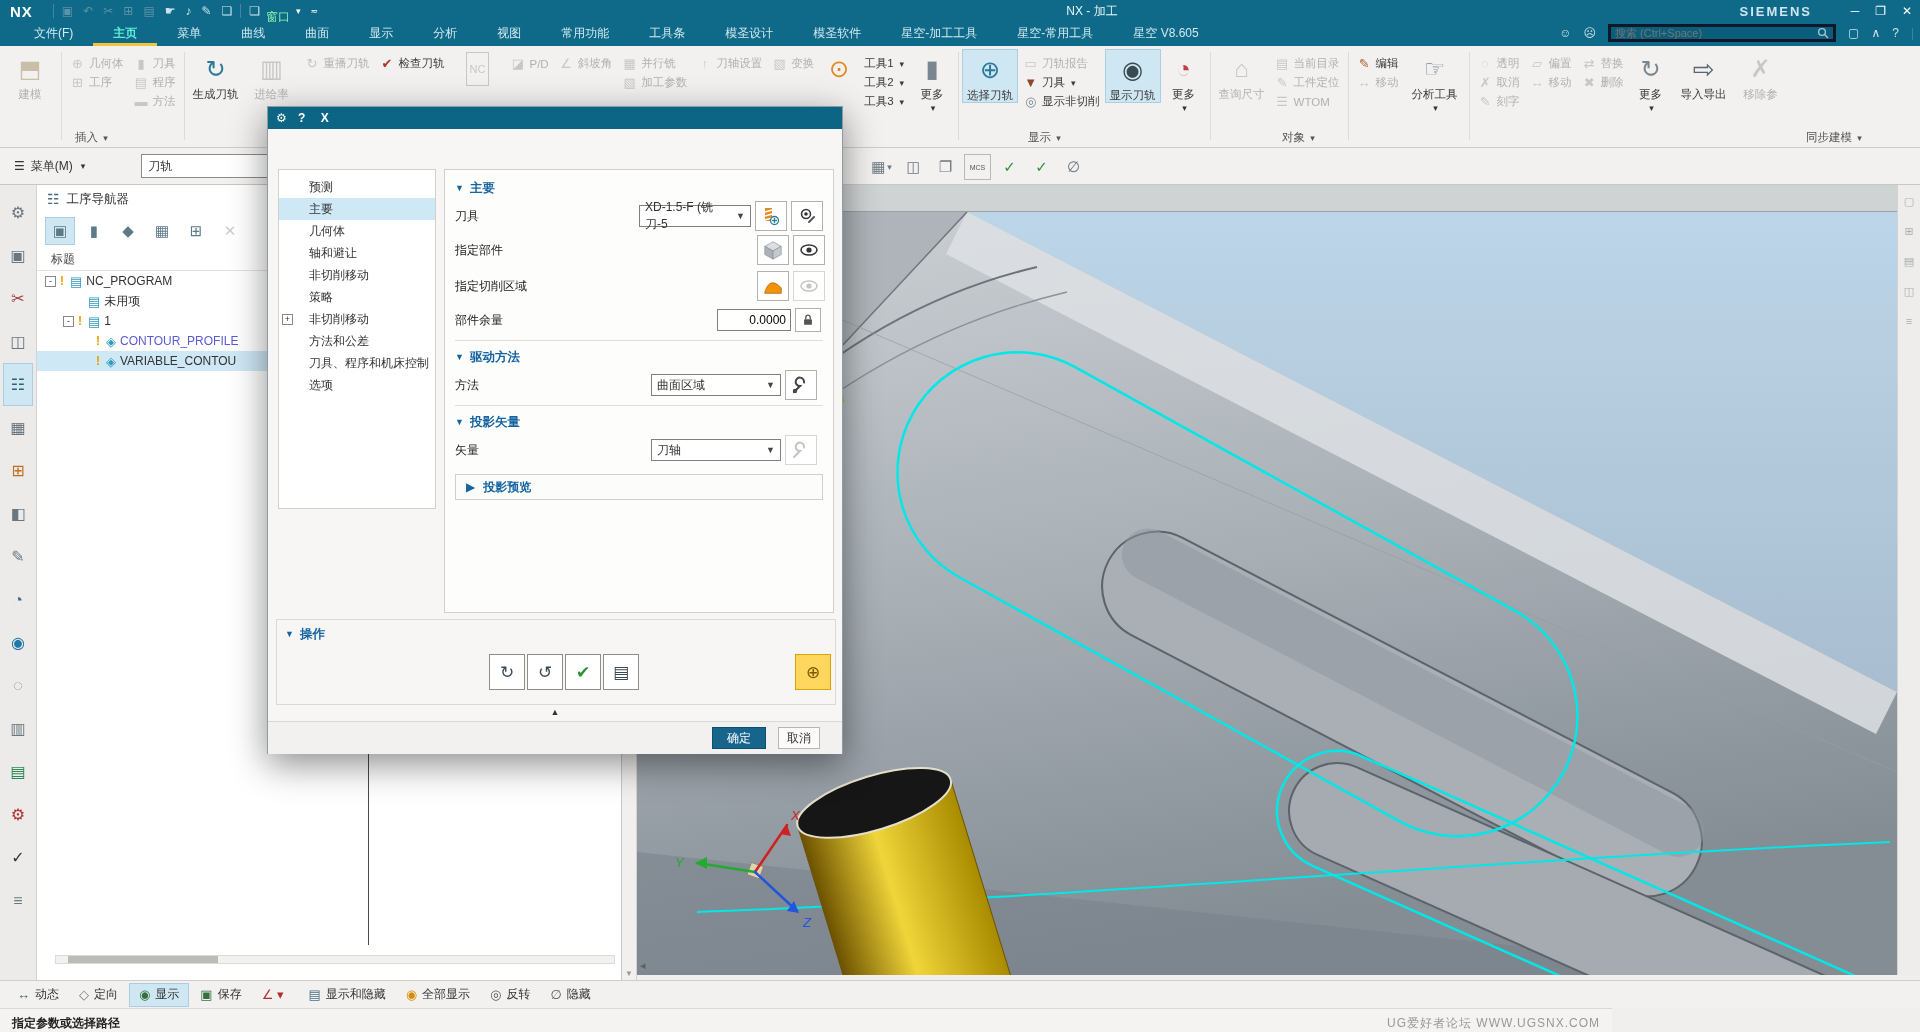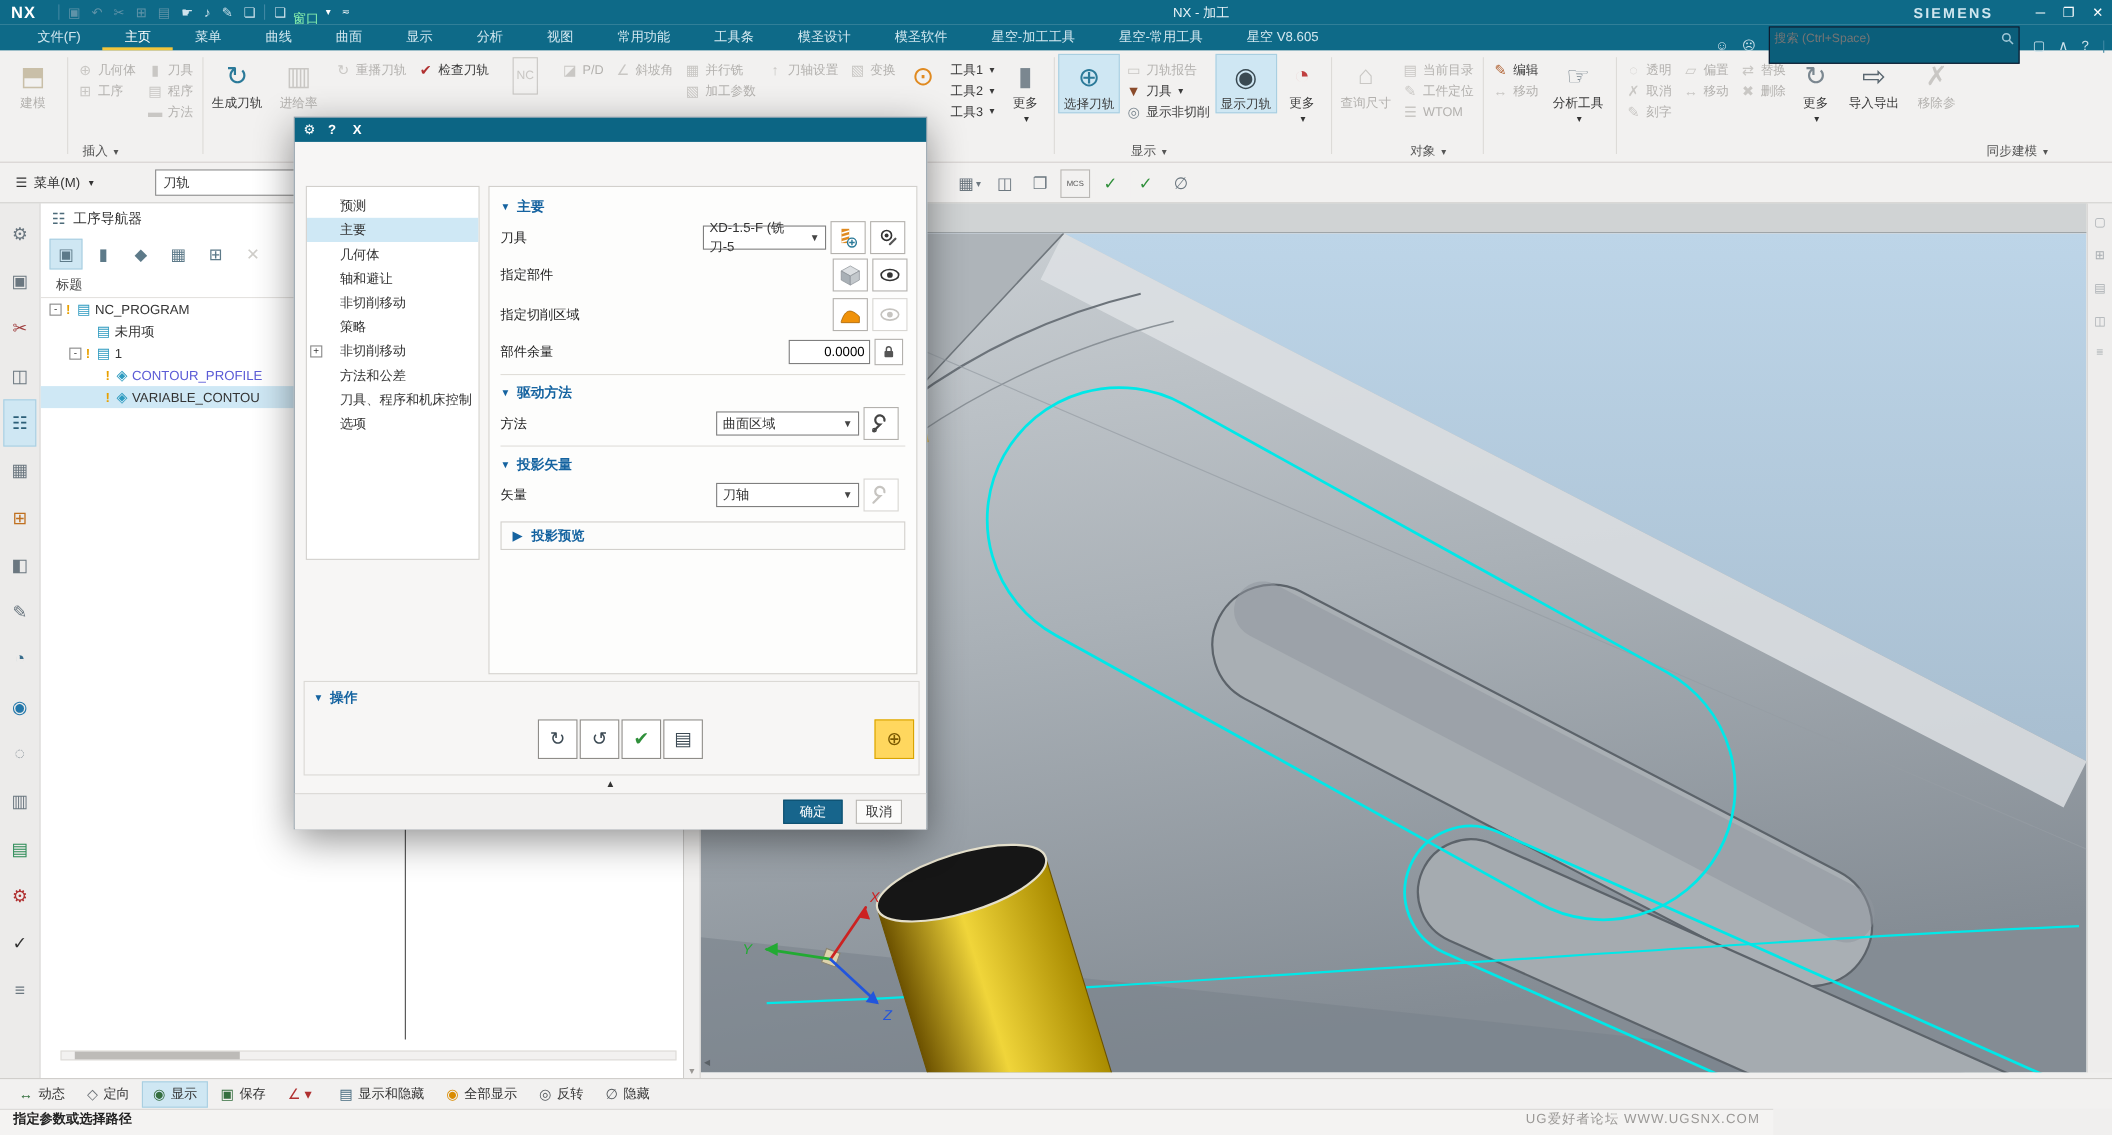--- a/index.html
+++ b/index.html
@@ -13,23 +13,23 @@
   .qat .q.disabled{color:#5f93a8}
   .tb-sep{width:1px;height:14px;background:#3f87a2;margin:0 8px}
   .win-label{color:#86efac;margin:12px 4px 0 6px}
   .caret{font-size:9px;color:inherit;margin-left:2px}
   .title-center{position:absolute;left:1092px;transform:translateX(-50%);color:#eaf4f8;font-size:12px}
   .brand{position:absolute;right:108px;color:#cfe6ef;font-weight:bold;letter-spacing:2px;font-size:13px}
   .winbtns{position:absolute;right:8px;display:flex;gap:16px;color:#fff;font-size:12px}
   
   .tabrow{position:absolute;left:0;top:22px;width:1920px;height:24px;background:#0e6a88;display:flex;align-items:flex-end;padding-left:14px}
   .tab{padding:0 20px;height:24px;line-height:22px;color:#d3e8f0;white-space:nowrap}
-  .tab.active{color:#ffffff;font-weight:normal;border-bottom:3px solid #f2c63c}
+  .tab.active{color:#5eead4;font-weight:bold;border-bottom:3px solid #f2c63c}
   .tabrow-right{position:absolute;right:6px;top:24px;display:flex;align-items:center;gap:12px;color:#cfe3ec}
-  .searchbox{display:flex;align-items:flex-end;width:228px;height:18px;background:#0b5e7a;border:1px solid #0f172a;color:#9fc6d6;padding:16px 4px;font-size:11px}
+  .searchbox{display:flex;align-items:flex-start;width:228px;height:18px;background:#0b5e7a;border:3px solid #0f172a;color:#9fc6d6;padding:0 4px;font-size:11px}
   .searchbox input{flex:1;background:transparent;border:none;outline:none;color:#cfe3ec;font-size:11px;font-family:inherit}
   
   .ribbon{position:absolute;left:0;top:46px;width:1920px;height:102px;background:#f2f1f0;border-bottom:1px solid #cfcdca;display:flex;align-items:flex-start;padding:3px 2px 0}
   .rb{width:56px;display:flex;flex-direction:column;align-items:center;padding-top:3px;gap:2px}
   .rb .ric{height:34px;display:flex;align-items:center;justify-content:center;font-size:24px;color:#7b8790}
   .rb .rlb{font-size:11.5px;color:#3a3a3a;white-space:nowrap;text-align:center;line-height:13px}
   .rstack{display:flex;flex-direction:column;padding-top:5px}
   .rs{height:19px;display:flex;align-items:center;gap:4px;padding:0 5px;font-size:11.5px;color:#3a3a3a;white-space:nowrap}
   .rs .ric-s{width:15px;text-align:center;font-size:13px;color:#7b8790}
   .disabled .rlb,.rs.disabled,.rb.disabled .rlb{color:#b3b1ae}
@@ -80,21 +80,21 @@
   .canvas{position:absolute;left:0;top:27px;width:1260px;height:763px;overflow:hidden}
   .vp-corner{position:absolute;left:3px;bottom:3px;color:#5a6166;font-size:11px}
   
   .rightstrip{position:absolute;left:1897px;top:185px;width:23px;height:790px;background:#eeedec;border-left:1px solid #d5d3d1;display:flex;flex-direction:column;align-items:center;gap:17px;padding-top:10px;color:#a8adb1;font-size:11px}
   
   .bottombar{position:absolute;left:0;top:980px;width:1920px;height:28px;background:#f2f1f0;border-top:1px solid #d0cecb;display:flex;align-items:center;padding-left:8px;gap:2px}
   .bb{display:flex;align-items:center;gap:5px;height:24px;padding:0 9px;color:#333;white-space:nowrap}
   .bb .bbg{color:#4a7d52;font-size:13px}
   .bb.active{background:#cfe7f3;border:1px solid #a9cfe1}
   
-  .statusbar{position:absolute;left:0;top:1008px;width:1612px;height:24px;background:#f4f3f2;border-top:1px solid #dbd9d6;display:flex;align-items:flex-start;justify-content:space-between;padding:0 12px}
+  .statusbar{position:absolute;left:0;top:1008px;width:1612px;height:24px;background:#f4f3f2;border-top:1px solid #dbd9d6;display:flex;align-items:flex-end;justify-content:space-between;padding:0 12px}
   .status-msg{color:#222;font-weight:bold}
   .watermark{color:#9a9896;letter-spacing:1px}
   
   .dialog{position:absolute;left:267px;top:106px;width:576px;height:648px;background:#f7f6f5;border:1px solid #8d9ba5;box-shadow:0 10px 34px rgba(0,0,0,.45);z-index:60}
   .dhead{height:22px;background:#0c6584;color:#fff;display:flex;align-items:center;gap:7px;padding:0 8px;font-size:12px}
   .dhead .dtitle{flex:1}
   .dhead .hbtn{width:16px;text-align:center;font-weight:bold}
   .findrow{height:30px;display:flex;align-items:center;gap:6px;padding:0 10px;border-bottom:1px solid #e4e2de}
   .find-input{width:372px;height:20px;border:1px solid #9a9a9a;background:#fff;outline:none;font-family:inherit;font-size:12px;padding:0 4px}
   .dnavbox{position:absolute;left:10px;top:62px;width:158px;height:340px;background:#fff;border:1px solid #d2d0cc;overflow:hidden;padding-top:6px}

